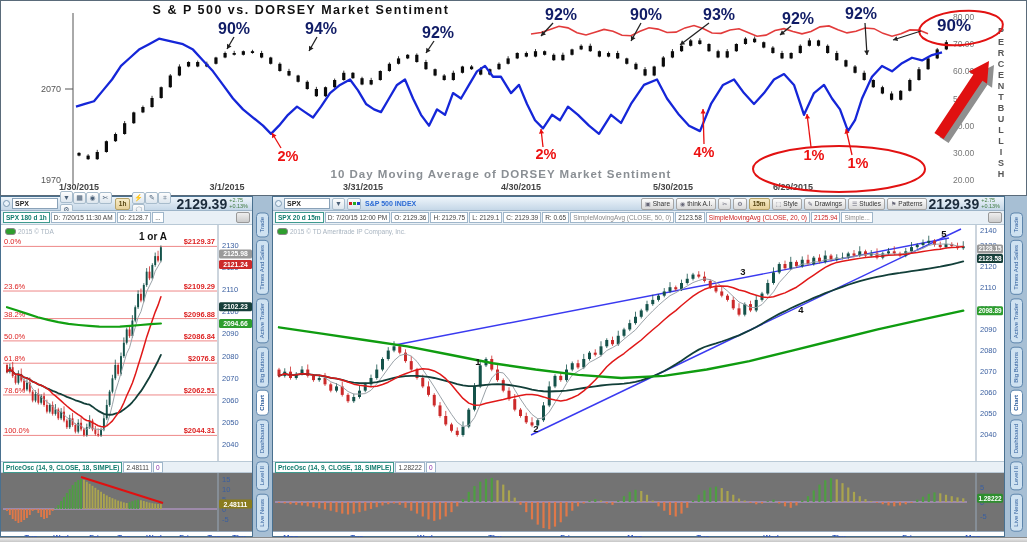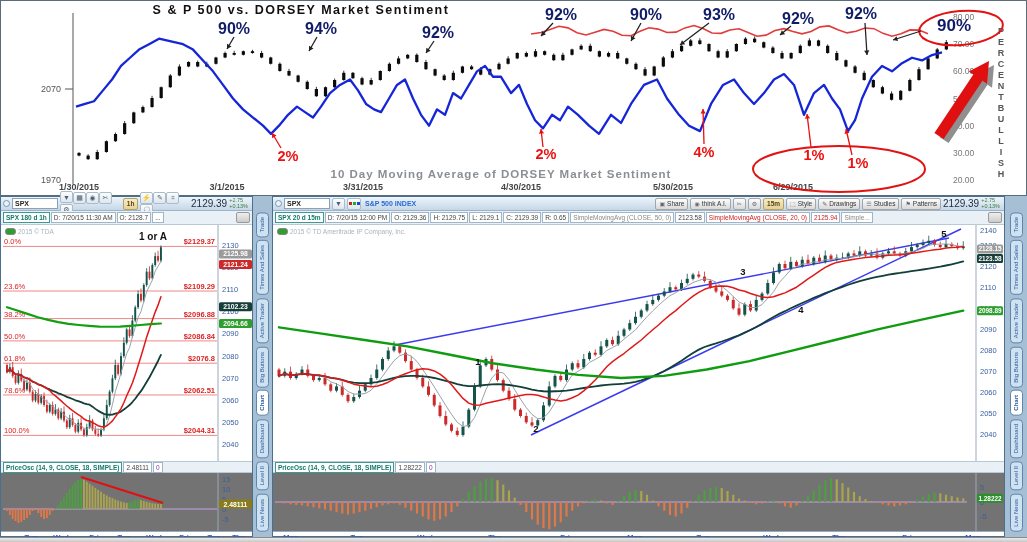--- a/index.html
+++ b/index.html
@@ -16,21 +16,21 @@
   .tb1{height:13px;flex:0 0 13px;display:flex;align-items:center;background:linear-gradient(#eef5fb,#c5d7e7);border-bottom:1px solid #9db4c8;padding:0 2px;gap:2px;font-size:7px;color:#345;}
   .dot{width:5px;height:5px;border-radius:50%;background:#e8f2fa;border:1px solid #7a98b2;flex:0 0 auto;}
   .sym{width:40px;height:9px;border:1px solid #8aa2b8;font-size:7px;font-weight:bold;padding:0 2px;font-family:"Liberation Sans",sans-serif;color:#222;background:#fff;}
   .ticon{display:inline-flex;align-items:center;justify-content:center;width:11px;height:10px;font-size:7px;color:#4a6078;background:linear-gradient(#fdfdfd,#dde6ee);border:1px solid #a8bccc;border-radius:2px;flex:0 0 auto;}
   .link-ico{display:inline-flex;gap:1px;align-items:center;justify-content:center;width:12px;height:10px;background:linear-gradient(#fdfdfd,#dde6ee);border:1px solid #a8bccc;border-radius:2px;}
   .link-ico i{width:3px;height:3px;display:block;}
   .tf-btn{height:10px;line-height:10px;padding:0 3px;background:linear-gradient(#f7ecc8,#e6d099);border:1px solid #b5a268;border-radius:2px;font-size:6.5px;font-weight:bold;color:#554411;flex:0 0 auto;}
   .tbtn{height:10px;display:inline-flex;align-items:center;gap:2px;padding:0 3px;background:linear-gradient(#fdfdfd,#d9d9d9);border:1px solid #a5a5a5;border-radius:2px;font-size:6.5px;color:#333;flex:0 0 auto;}
   .tbtn .ig{color:#667;font-size:6px;}
   .price-block{margin-left:auto;display:flex;align-items:center;gap:2px;flex:0 0 auto;padding-right:2px;}
-  .price-main{font-size:10px;font-weight:normal;color:#1b2b3b;}
+  .price-main{font-size:14px;font-weight:bold;color:#1b2b3b;}
   .price-chg{display:flex;flex-direction:column;line-height:1;font-size:5.5px;color:#3e7a3e;}
   .idx-name{font-size:7px;font-weight:bold;color:#2a6ad4;margin-left:2px;}
   .tb2{height:13px;flex:0 0 13px;display:flex;align-items:center;background:#e9f0f6;border-bottom:1px solid #b9c9d6;padding:0 2px;gap:1px;font-size:6.5px;overflow:hidden;}
   .sitem{height:9px;line-height:9px;padding:0 2px;border:1px solid #9fb6ca;background:#fff;color:#444;white-space:nowrap;flex:0 0 auto;}
   .sitem.teal{color:#0f7a6c;border-color:#3e9a8e;font-weight:bold;}
   .sitem.gray{color:#888;}
   .sitem.red{color:#cc2222;}
   .sitem.purple{color:#8833aa;}
   .printer{margin-left:auto;width:12px;height:9px;background:linear-gradient(#eee,#ccc);border:1px solid #999;border-radius:2px;flex:0 0 auto;}
   .chart-wrap{position:relative;flex:0 0 236px;height:236px;background:#fff;}

